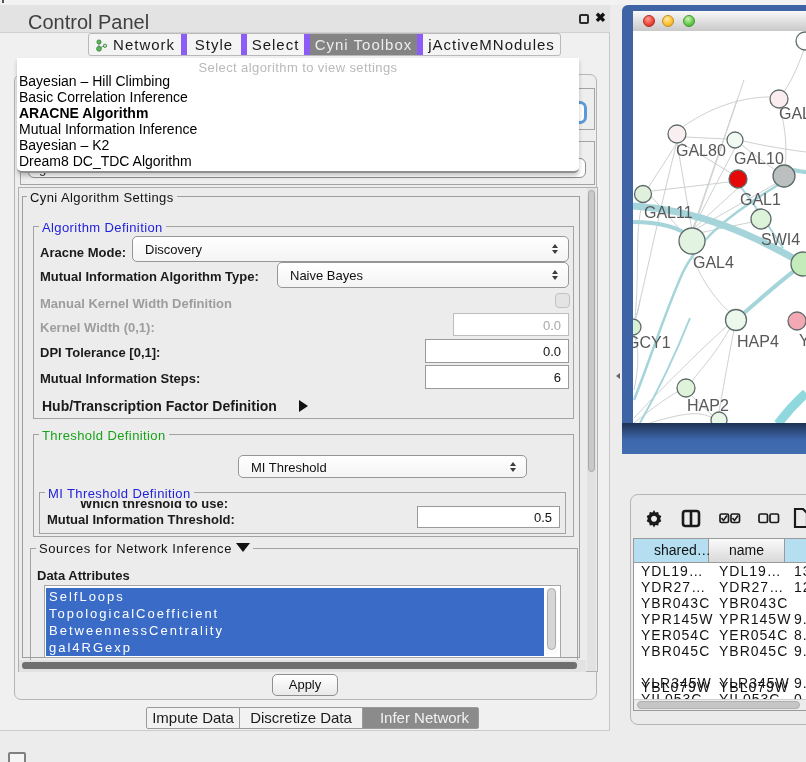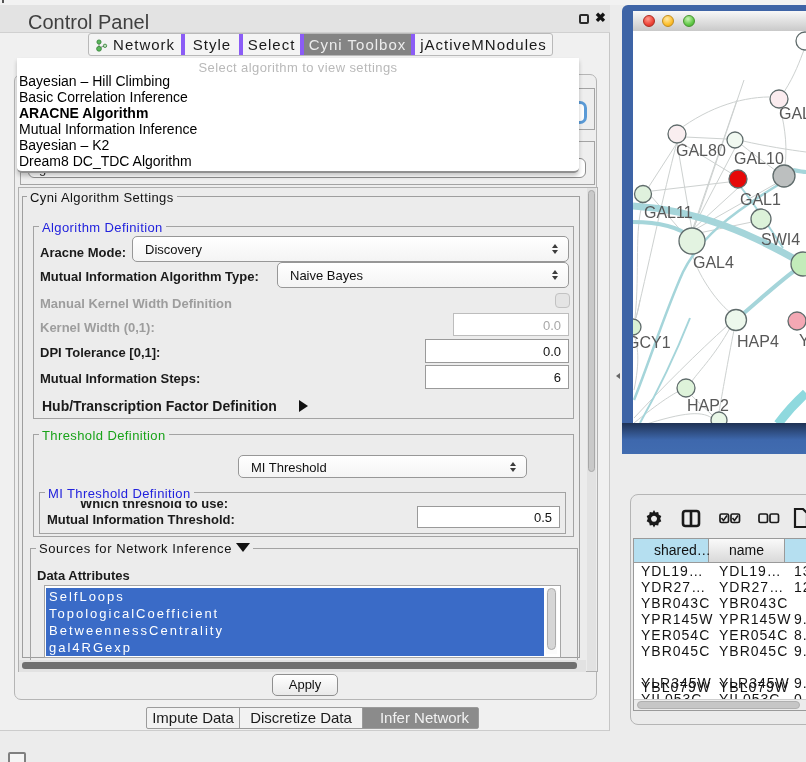--- a/index.html
+++ b/index.html
@@ -7,21 +7,21 @@
 .abs{position:absolute;}
 
 #topstrip{left:0;top:0;width:806px;height:5px;background:#f2f2f2;}
 #dock{left:0;top:5px;width:610px;height:726px;background:#f0f0f0;border-right:1px solid #c6c6c6;border-bottom:1px solid #cccccc;box-sizing:border-box;}
 #dtitle{left:0;top:5px;width:610px;height:27px;background:#e3e3e3;border-bottom:1px solid #d0d0d0;}
 #dtitle span{position:absolute;left:8px;top:6px;font-size:20px;color:#404040;margin-left:20px;}
 #flbtn{left:579px;top:14px;width:6px;height:6px;border:2px solid #2a2a2a;border-radius:2px;}
 #clbtn{left:595px;top:10px;font-size:13px;font-weight:bold;color:#111;}
 
 #tabs{left:88px;top:33px;height:23px;display:flex;border:1px solid #b9b9b9;border-radius:3px;background:#f4f4f4;box-sizing:border-box;}
-.tab{height:21px;line-height:21px;font-size:15px;letter-spacing:1px;color:#1a1a1a;text-align:center;border-right:4px solid #8b5cf6;white-space:nowrap;}
+.tab{height:21px;line-height:21px;font-size:15px;letter-spacing:1px;color:#1a1a1a;text-align:center;border-right:6px solid #8b5cf6;white-space:nowrap;}
 .tab:last-child{border-right:none;}
 .tabsel{background:#848484;color:#ececec;}
 
 #content{left:14px;top:74px;width:583px;height:626px;border:1px solid #b5b5b5;border-radius:7px;background:#eee;box-sizing:border-box;}
 .gbox{position:absolute;border:1px solid #a3a3a3;box-sizing:border-box;}
 .gtitle{position:absolute;font-size:13px;letter-spacing:0.4px;background:#ececec;padding:0 3px;white-space:nowrap;}
 
 #spane{left:18px;top:187px;width:580px;height:485px;border:1px solid #b0b0b0;background:#ececec;box-sizing:border-box;}
 #vsb{left:587px;top:188px;width:9px;height:483px;background:#e2e2e2;}
 #vsbthumb{left:588px;top:190px;width:7px;height:282px;background:#c9c9c9;border:1px solid #a8a8a8;border-radius:4px;box-sizing:border-box;}

